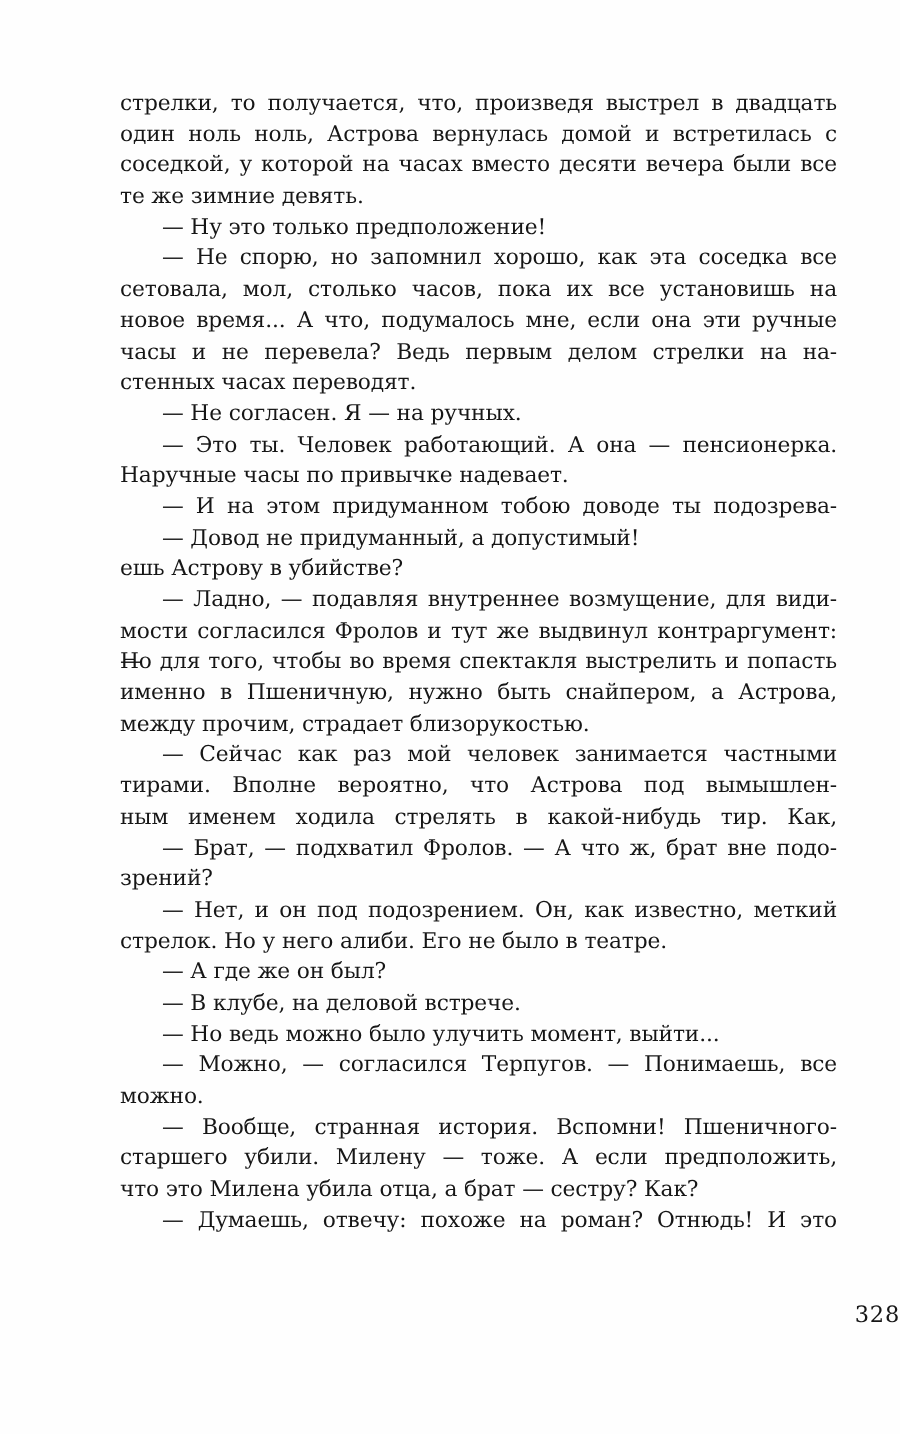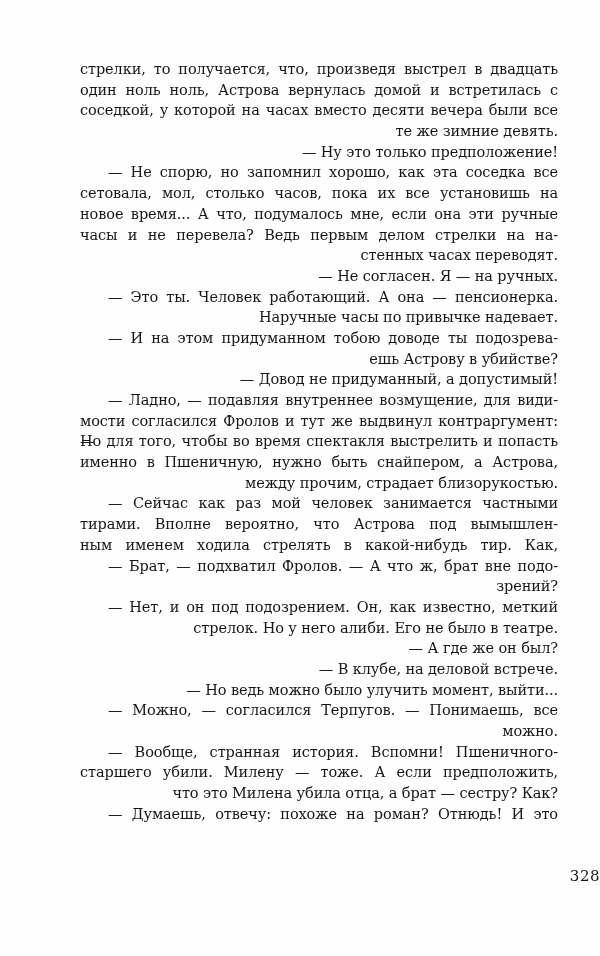--- a/index.html
+++ b/index.html
@@ -21,21 +21,21 @@
     left: 80px;
     top: 59px;
     width: 478px;
   }
   .line {
     font-size: 14.5px;
     line-height: 20.7px;
     height: 20.7px;
     letter-spacing: -0.1px;
     white-space: normal;
-    text-align: right;
+    text-align: left;
     overflow: visible;
   }
   .line.just {
     text-align: justify;
     text-align-last: justify;
   }
   .line.indent {
     text-indent: 28px;
   }
   .page-number {
@@ -60,22 +60,22 @@
       <div class="line indent">— Ну это только предположение!</div>
       <div class="line indent just">— Не спорю, но запомнил хорошо, как эта соседка все</div>
       <div class="line just">сетовала, мол, столько часов, пока их все установишь на</div>
       <div class="line just">новое время... А что, подумалось мне, если она эти ручные</div>
       <div class="line just">часы и не перевела? Ведь первым делом стрелки на на-</div>
       <div class="line">стенных часах переводят.</div>
       <div class="line indent">— Не согласен. Я — на ручных.</div>
       <div class="line indent just">— Это ты. Человек работающий. А она — пенсионерка.</div>
       <div class="line">Наручные часы по привычке надевает.</div>
       <div class="line indent just">— И на этом придуманном тобою доводе ты подозрева-</div>
+      <div class="line indent">— Довод не придуманный, а допустимый!</div>
       <div class="line">ешь Астрову в убийстве?</div>
-      <div class="line indent">— Довод не придуманный, а допустимый!</div>
       <div class="line indent just">— Ладно, — подавляя внутреннее возмущение, для види-</div>
       <div class="line just">мости согласился Фролов и тут же выдвинул контраргумент: —</div>
       <div class="line just">Но для того, чтобы во время спектакля выстрелить и попасть</div>
       <div class="line just">именно в Пшеничную, нужно быть снайпером, а Астрова,</div>
       <div class="line">между прочим, страдает близорукостью.</div>
       <div class="line indent just">— Сейчас как раз мой человек занимается частными</div>
       <div class="line just">тирами. Вполне вероятно, что Астрова под вымышлен-</div>
       <div class="line just">ным именем ходила стрелять в какой-нибудь тир. Как,</div>
       <div class="line indent just">— Брат, — подхватил Фролов. — А что ж, брат вне подо-</div>
       <div class="line">зрений?</div>

